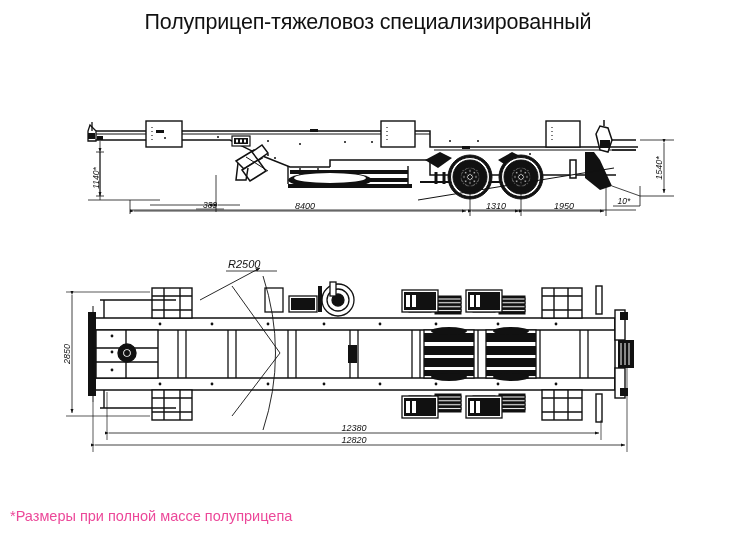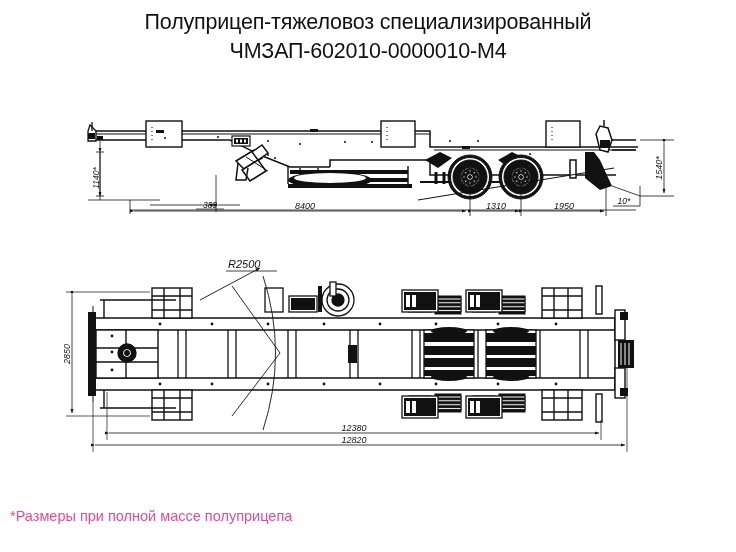--- a/index.html
+++ b/index.html
@@ -15,21 +15,20 @@
   svg.draw{position:absolute;left:0;top:0;width:736px;height:552px;}
   svg.draw text{font-family:"Liberation Sans","DejaVu Sans",sans-serif;}
 </style>
 </head>
 <body>
 
 <div id="root">
 
   <div class="title-block">
     <div class="title-line">Полуприцеп-тяжеловоз специализированный</div>
-    <div class="title-line">ЧМЗАП-602010-0000010-М4</div>
   </div>
 
   <svg class="draw" viewBox="0 0 736 552">
     <defs>
       <marker id="ar" markerWidth="7" markerHeight="7" refX="6" refY="2.2" orient="auto">
         <path d="M0,0 L6,2.2 L0,4.4 z" fill="#111"></path>
       </marker>
       <marker id="arS" markerWidth="6" markerHeight="6" refX="5" refY="1.9" orient="auto">
         <path d="M0,0 L5,1.9 L0,3.8 z" fill="#111"></path>
       </marker>

